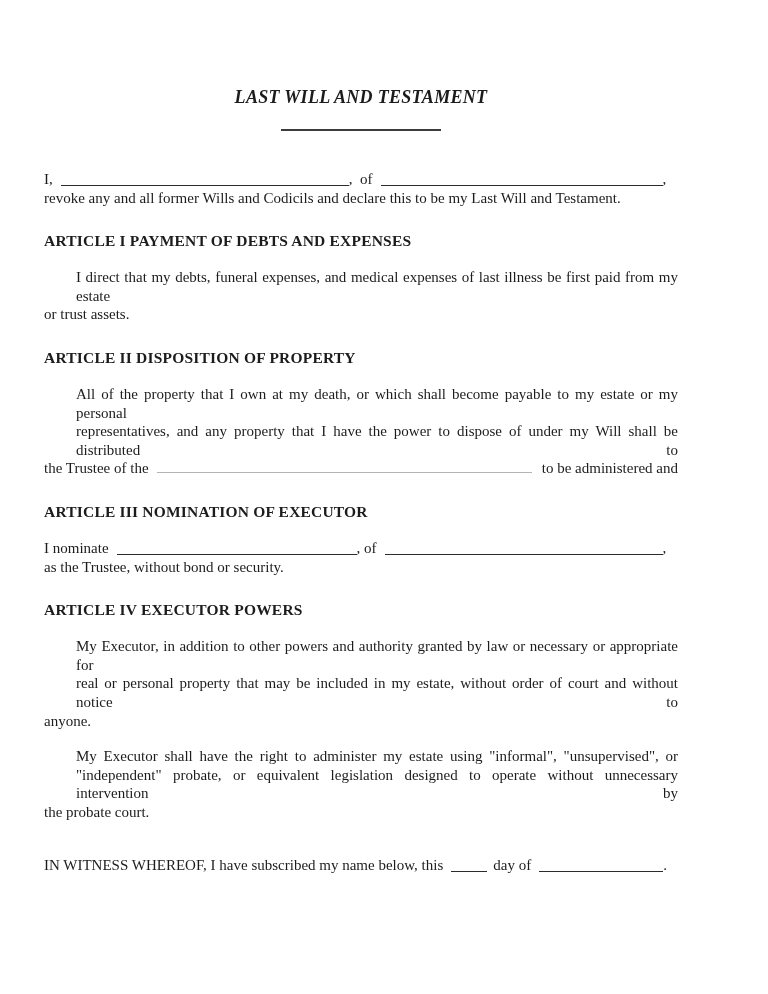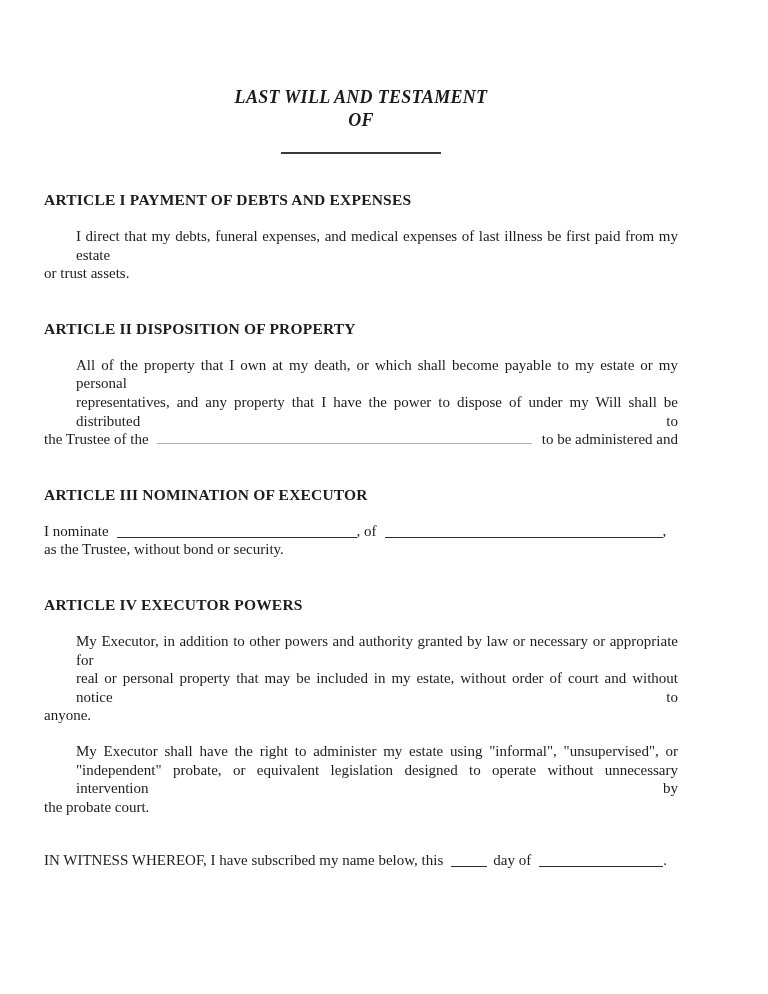--- a/index.html
+++ b/index.html
@@ -36,21 +36,21 @@
   }
   .line {
     line-height: 18.6px;
   }
   .just {
     text-align: justify;
     text-align-last: justify;
     margin-left: 32px;
   }
   .heading {
-    margin-top: 36px;
+    margin-top: 24px;
     font-weight: bold;
     font-size: 15.5px;
     line-height: 19px;
     letter-spacing: 0.2px;
   }
   .para {
     margin-top: 18px;
   }
   .para2 {
     margin-top: 17px;
@@ -86,24 +86,29 @@
     margin: 0 10px 0 8px;
   }
 </style>
 </head>
 <body>
 
 <div class="page">
 
   <div class="title-wrap">
     <div>LAST WILL AND TESTAMENT</div>
-    <div>OF</div>
     <span class="title-blank"></span>
   </div>
 
+  <div class="opening">
+    <div class="line">
+      <span class="seg">I,</span><span class="blank" style="width:288px"></span><span class="seg">,  of</span><span class="blank" style="width:282px"></span><span class="seg">,</span>
+    </div>
+    <div class="line">revoke any and all former Wills and Codicils and declare this to be my Last Will and Testament.</div>
+  </div>
 
   <div>
     <div class="heading">ARTICLE I PAYMENT OF DEBTS AND EXPENSES</div>
     <div class="para">
       <div class="line just">I direct that my debts, funeral expenses, and medical expenses of last illness be first paid from my estate</div>
       <div class="line">or trust assets.</div>
     </div>
   </div>
 
   <div>

